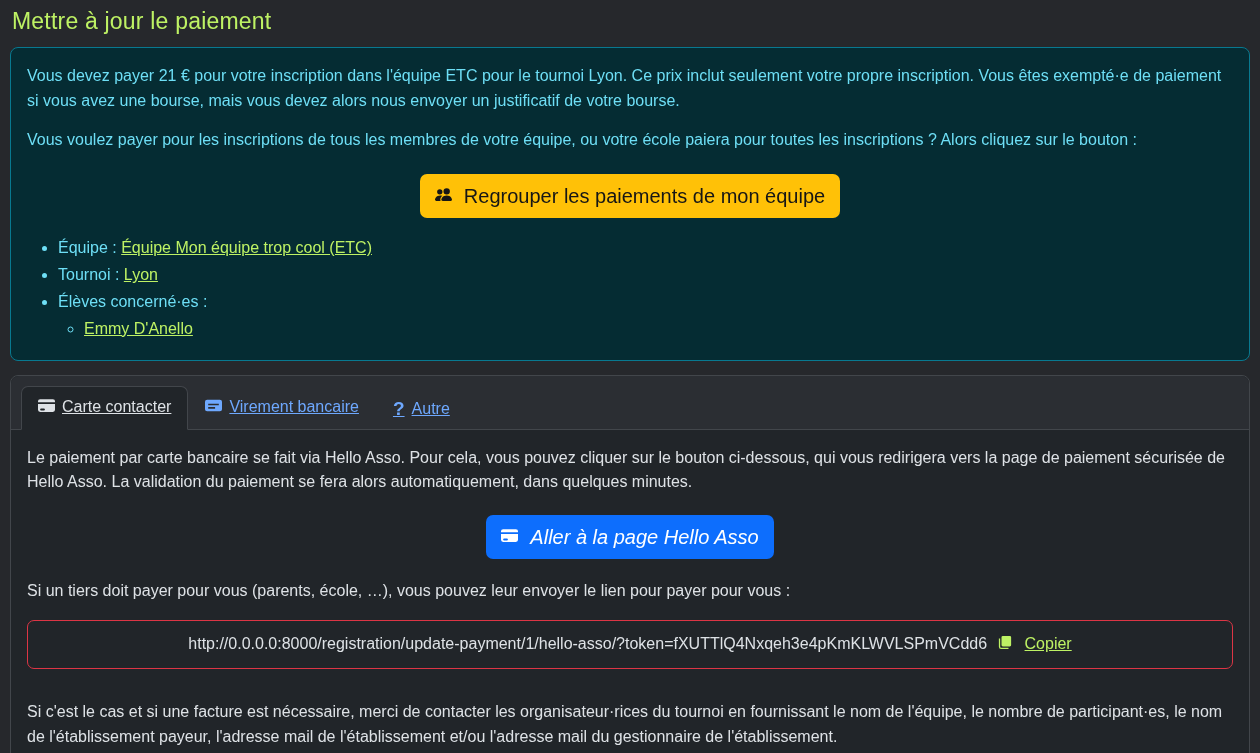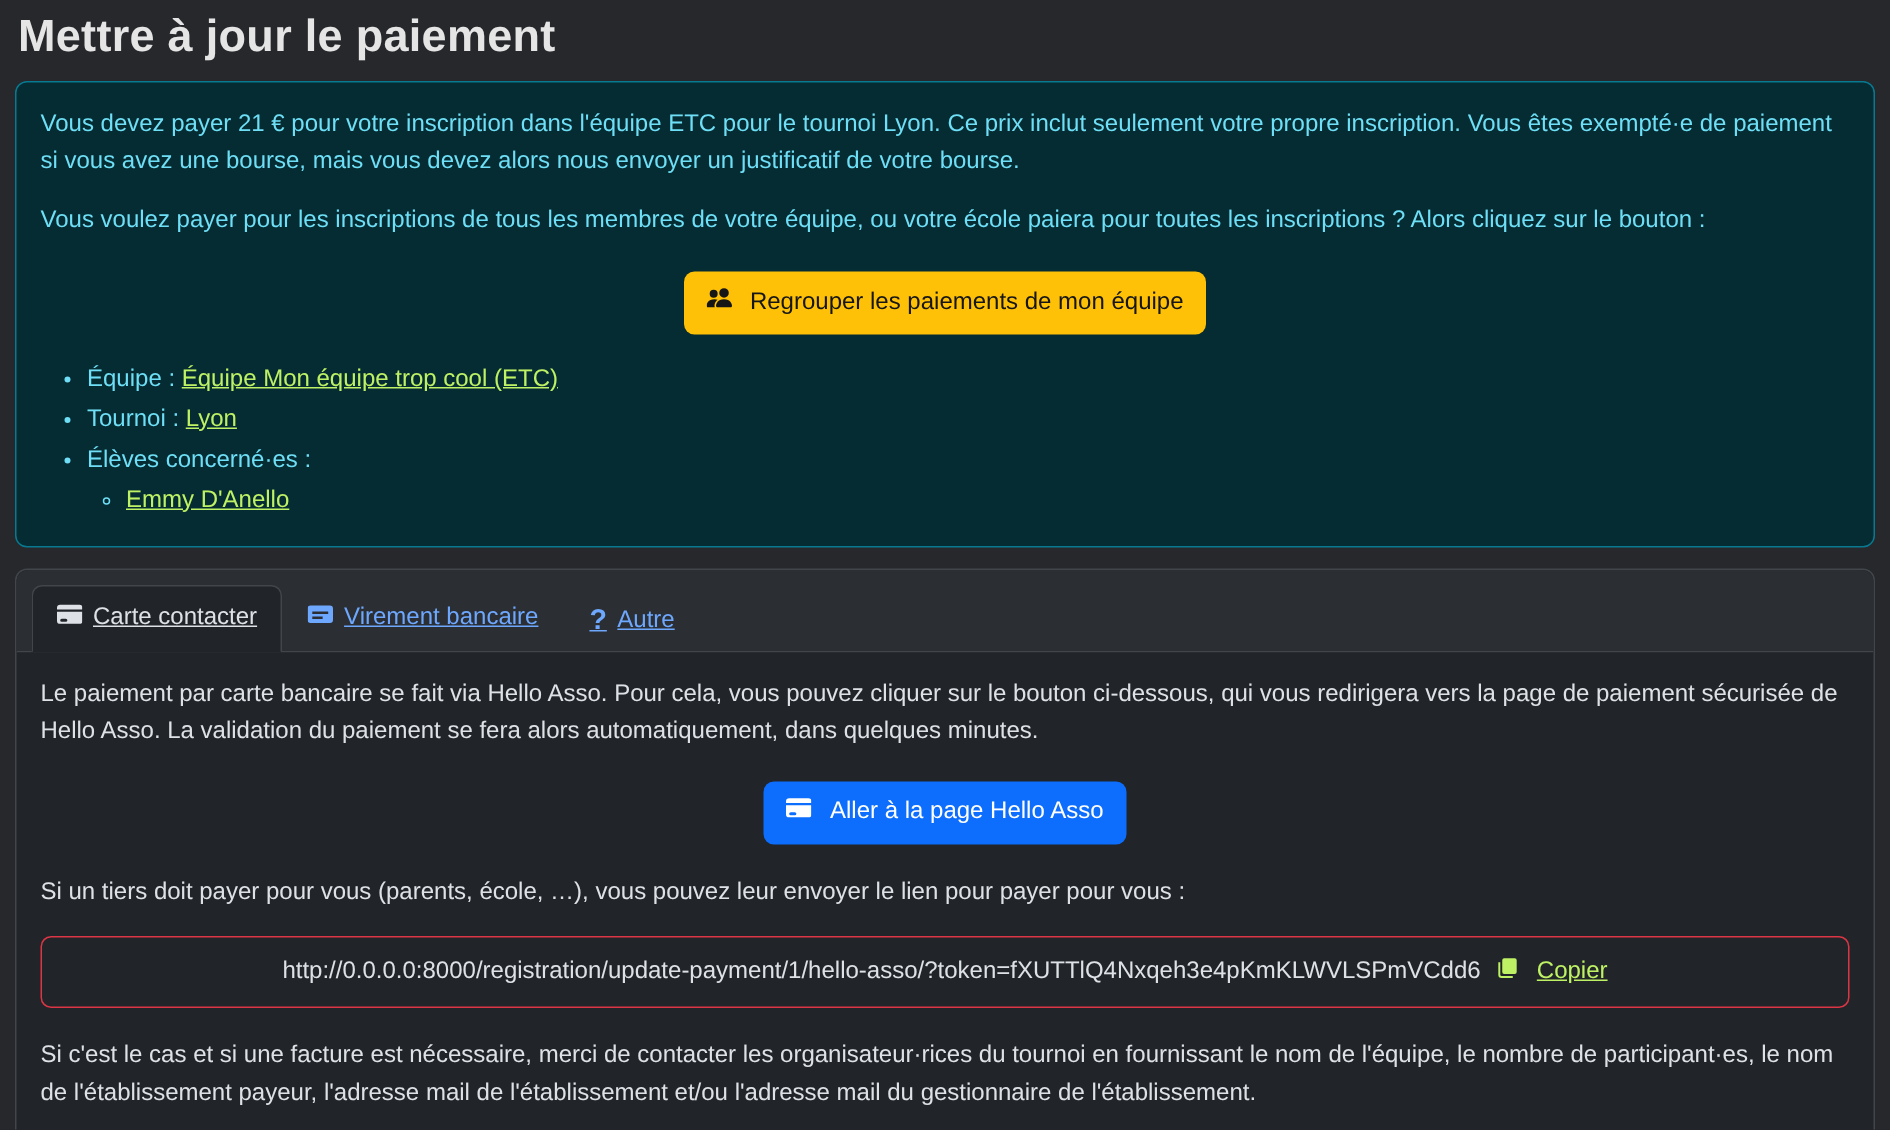--- a/index.html
+++ b/index.html
@@ -9,46 +9,46 @@
     background: #26282c;
     color: #dee2e6;
     font-family: "Liberation Sans", sans-serif;
     font-size: 16px;
     overflow: hidden;
   }
   .page { padding: 6px 10px 0 10px; }
 
   h1.page-title {
     margin: 2px 0 12px 2px;
-    font-size: 30px;
-    font-weight: 700;
-    color: #e5e5e5;
+    font-size: 23px;
+    font-weight: 400;
+    color: #bef264;
     letter-spacing: .2px;
   }
 
   
   .alert-info {
     background: #052c33;
     border: 1px solid #087990;
     border-radius: 8px;
     color: #6edff6;
     padding: 14px 16px 12px 16px;
     margin-bottom: 14px;
     line-height: 1.55;
   }
   .alert-info p { margin: 2px 0 14px 0; }
   .btn-row { text-align: center; margin: 22px 0 18px 0; }
   .btn {
     display: inline-flex; align-items: center; gap: 12px;
     border: none; border-radius: 7px;
-    font-family: inherit; font-size: 16px;
+    font-family: inherit; font-size: 20px;
     padding: 9px 15px; cursor: pointer; line-height: 1.3;
   }
   .btn-warning { background: #ffc107; color: #161616; }
-  .btn-primary { background: #0d6efd; color: #ffffff; }
+  .btn-primary { background: #0d6efd; color: #ffffff; font-style: italic; }
 
   a, .link { color: #bef264; text-decoration: underline; cursor: pointer; }
 
   ul.alert-list { margin: 10px 0 6px 0; padding-left: 31px; }
   ul.alert-list li { margin: 2px 0; }
   ul.alert-list ul { list-style-type: circle; margin: 2px 0 0 0; padding-left: 26px; }
 
   
   .card {
     border: 1px solid #42464b;
@@ -82,21 +82,21 @@
 
   .card-body { padding: 16px; line-height: 1.55; }
   .card-body p { margin: 0 0 16px 0; }
   .center-row { text-align: center; margin: 20px 0 20px 0; }
 
   .url-box {
     border: 1px solid #dc3545;
     border-radius: 7px;
     padding: 11px 12px;
     text-align: center;
-    margin: 14px 0 20px 0;
+    margin: 14px 0 31px 0;
     white-space: nowrap;
   }
   .url-box .url-text { color: #dee2e6; }
   .copy-link { display: inline-flex; align-items: center; gap: 13px; margin-left: 6px; }
   .card-body p.last { margin-bottom: 4px; }
 
   .icon { flex: 0 0 auto; display: inline-block; vertical-align: -2px; }
   svg.def-store { position: absolute; width: 0; height: 0; }
 </style>
 </head>

